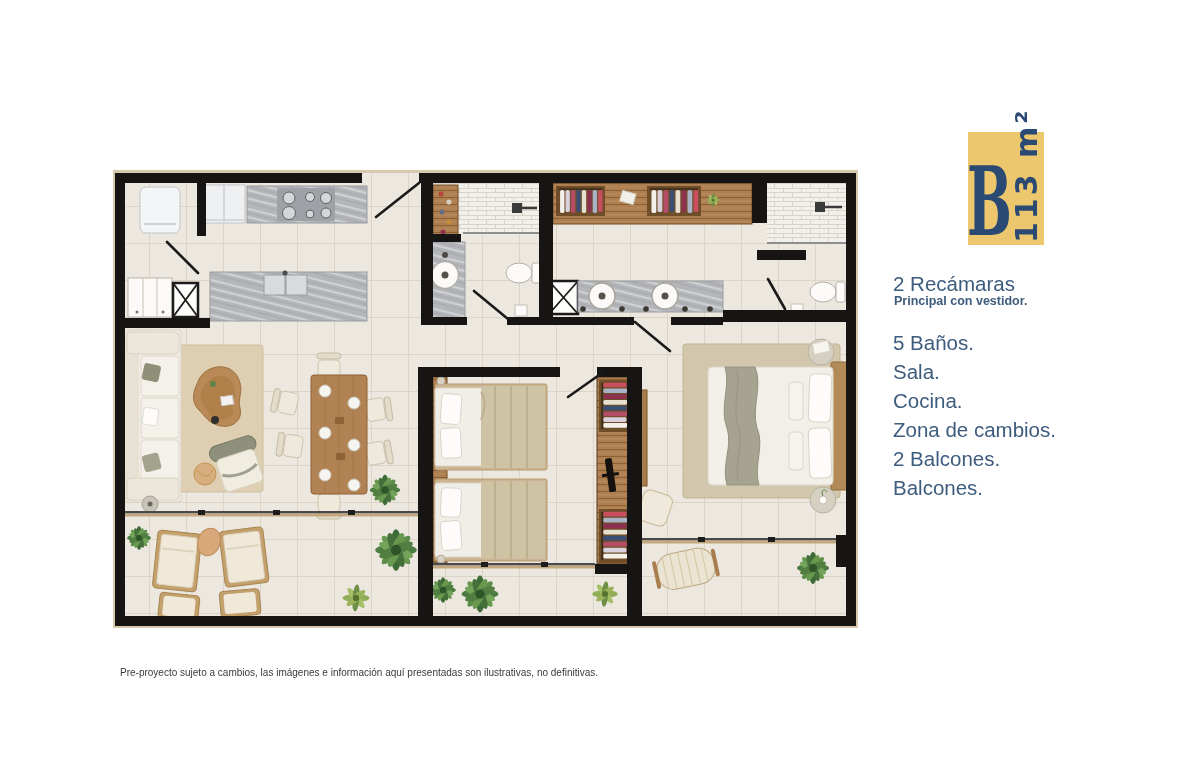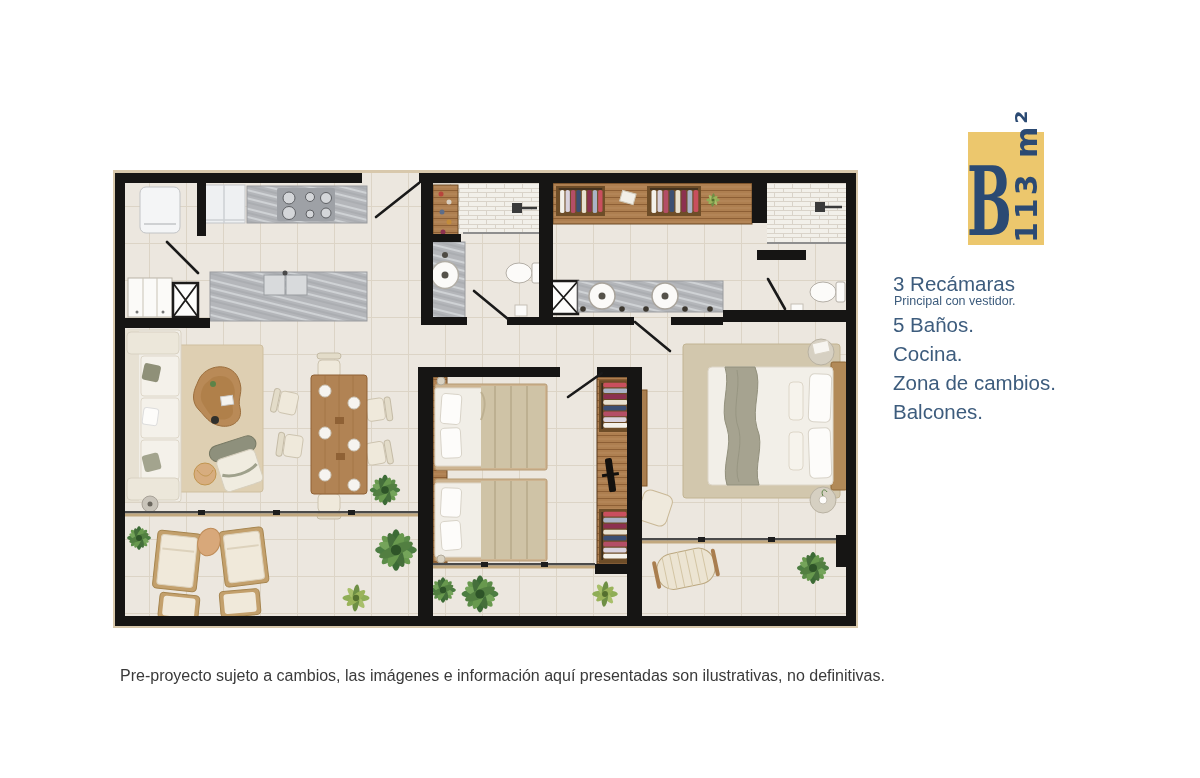--- a/index.html
+++ b/index.html
@@ -9,22 +9,22 @@
   .plan svg{display:block;width:745px;height:458px;}
   .badge{position:absolute;left:968px;top:132px;width:76px;height:113px;}
   .badge-letter{position:absolute;left:-1px;top:22px;font-family:"DejaVu Serif",serif;
        font-weight:700;font-size:95px;line-height:1;transform:scaleX(.56);
        transform-origin:left top;}
   .badge-area{position:absolute;left:44px;top:111px;transform:rotate(-90deg);
        transform-origin:0 0;font-family:"DejaVu Sans",sans-serif;font-weight:700;
        font-size:30px;letter-spacing:3px;white-space:nowrap;line-height:1;}
   .features{position:absolute;left:893px;top:269px;width:290px;}
   .feat{font-size:20.5px;line-height:29px;font-weight:400;}
-  .feat-sub{font-size:12.5px;line-height:13px;margin:-3px 0 2px 1px;font-weight:400;}
-  .disclaimer{position:absolute;left:120px;top:667px;font-size:16px;color:#3a3a3a;}
+  .feat-sub{font-size:12.5px;line-height:13px;margin:-3px 0 20px 1px;font-weight:700;}
+  .disclaimer{position:absolute;left:120px;top:667px;font-size:10px;color:#3a3a3a;}
   .leaf{stroke:#1a1a1a;stroke-width:2.6;stroke-linecap:round;}
   .glass{stroke:#8e8e8e;stroke-width:2;}
   .wall{fill:#161514;}
   .tick{fill:#1d1d1d;}
 </style>
 </head>
 <body>
 
 <div class="plan">
 <svg viewBox="0 0 745 458" xmlns="http://www.w3.org/2000/svg">
@@ -406,21 +406,23 @@
 </svg>
 </div>
 
 <div class="badge">
   <div style="position: absolute; inset: 0px; background: rgb(236, 199, 109);"></div>
   <span class="badge-letter" style="color: rgb(43, 74, 115);">B</span>
   <span class="badge-area" style="color: rgb(43, 74, 115);">113 m²</span>
 </div>
 
 <div class="features" style="color: rgb(61, 92, 125);">
-  <div class="feat">3 Recámaras</div>
+  <div class="feat">2 Recámaras</div>
   <div class="feat-sub">Principal con vestidor.</div>
   <div class="feat">5 Baños.</div>
+  <div class="feat">Sala.</div>
   <div class="feat">Cocina.</div>
   <div class="feat">Zona de cambios.</div>
+  <div class="feat">2 Balcones.</div>
   <div class="feat">Balcones.</div>
 </div>
 
 <div class="disclaimer">Pre-proyecto sujeto a cambios, las imágenes e información aquí presentadas son ilustrativas, no definitivas.</div>
 
 </body></html>

